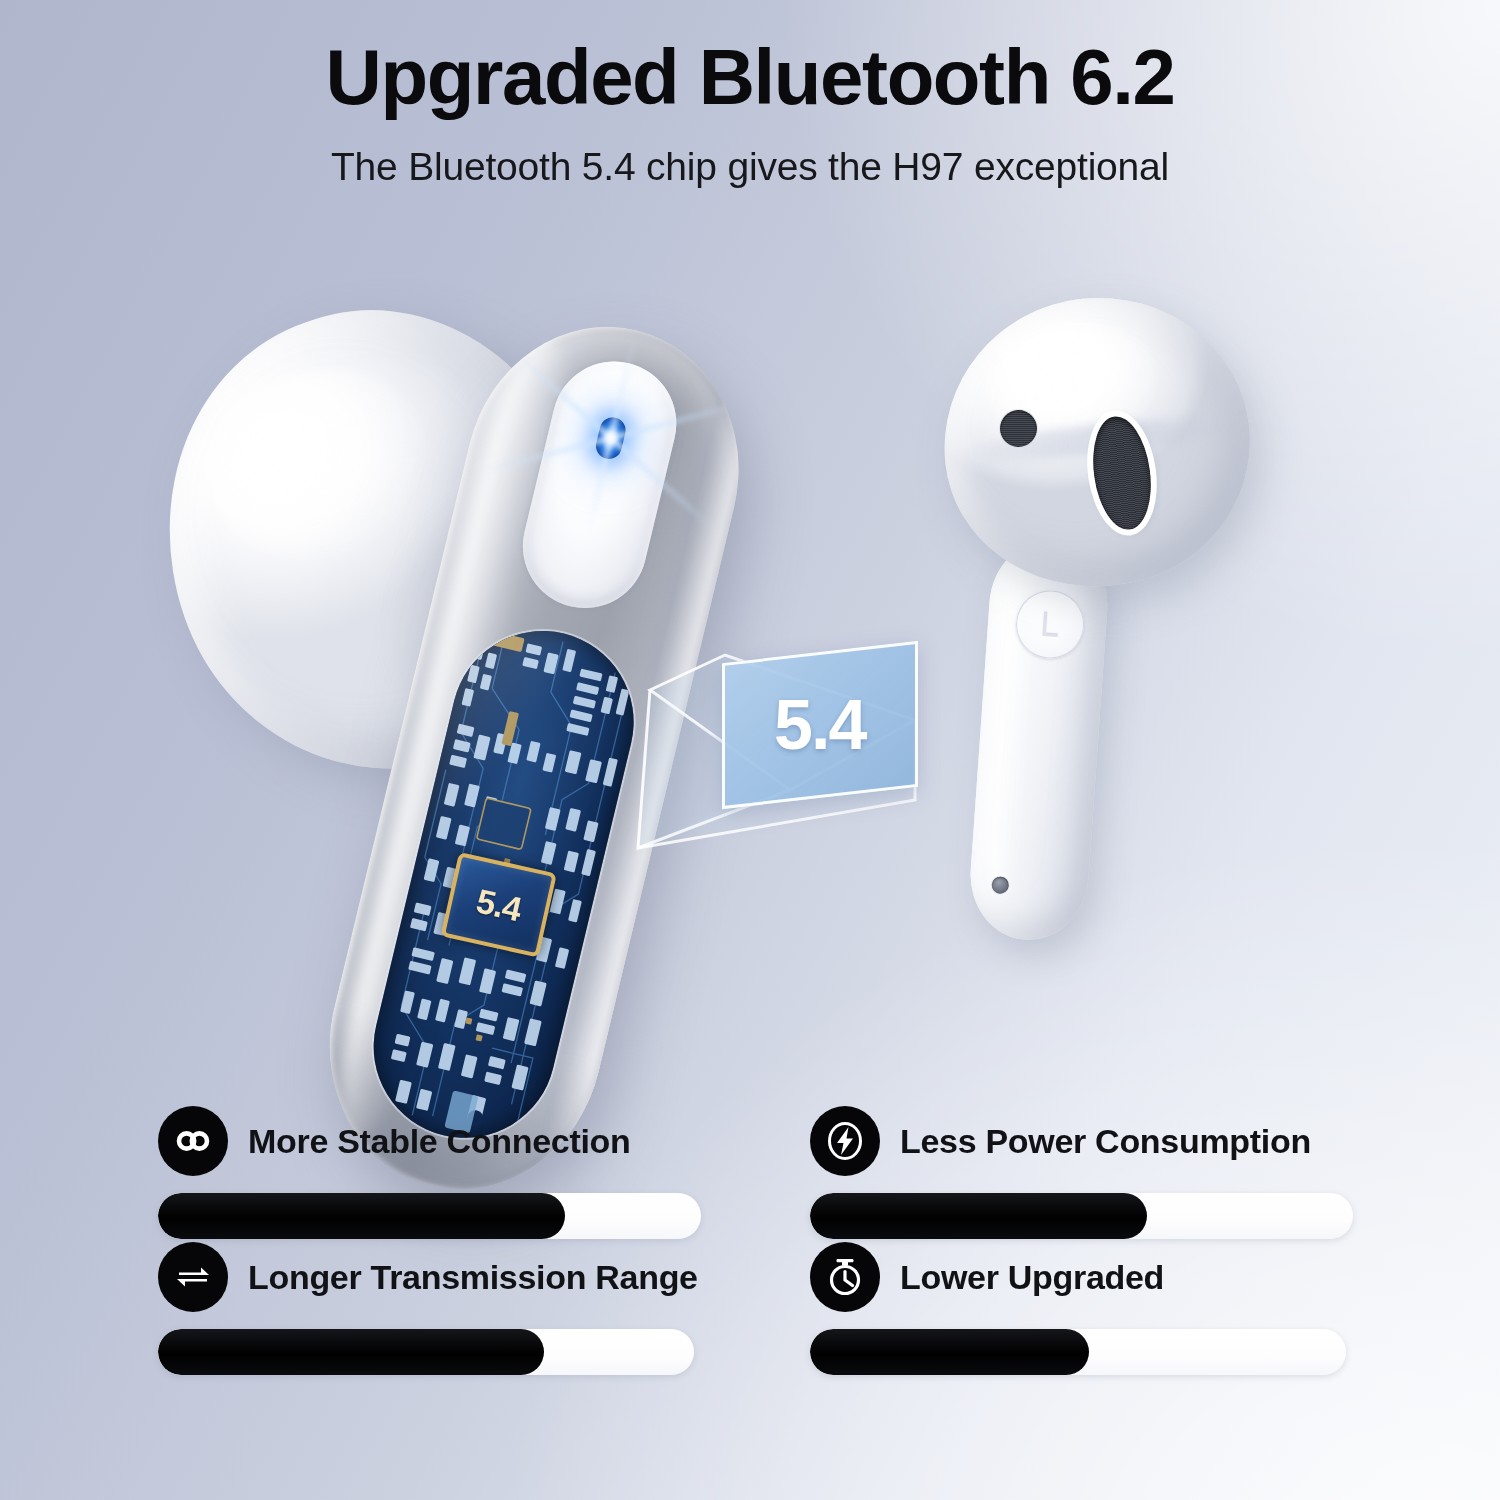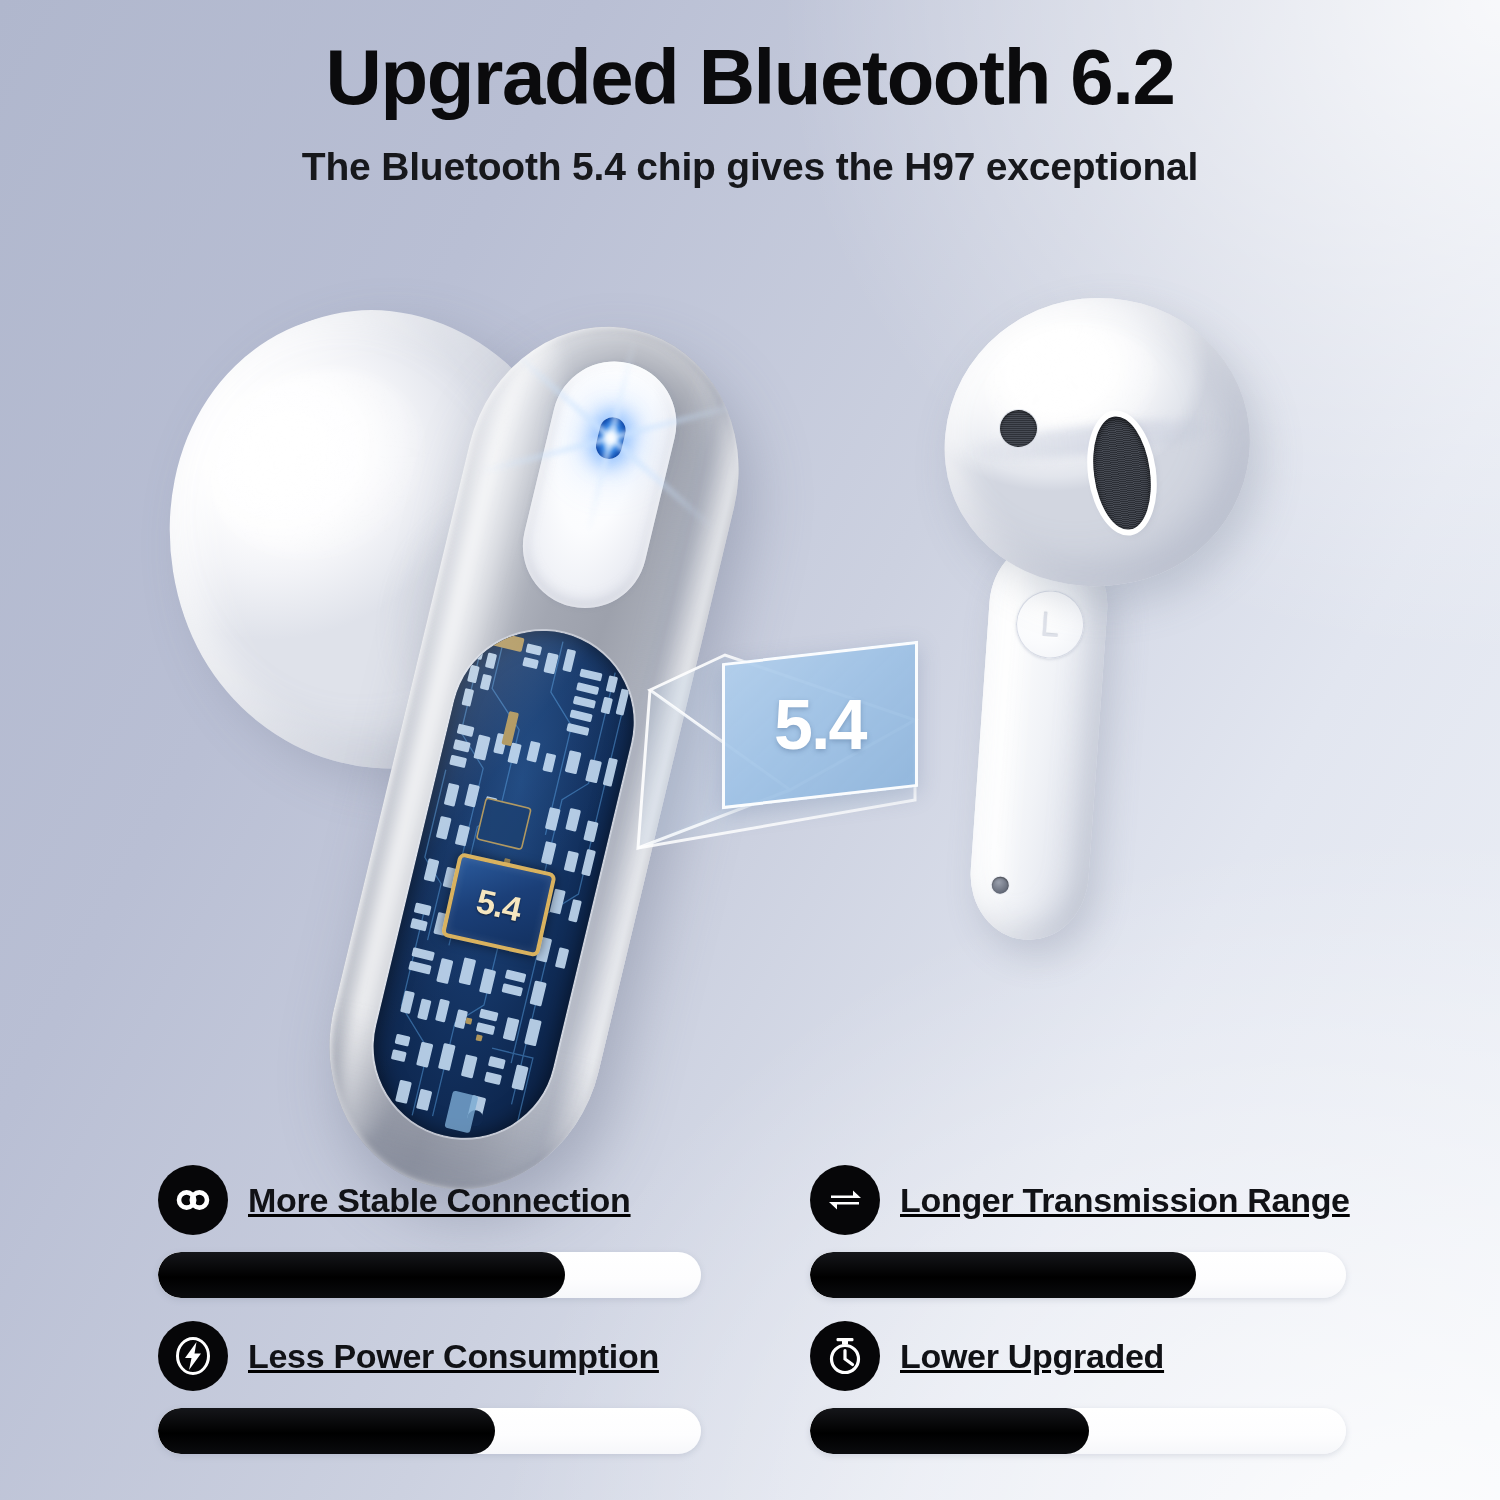--- a/index.html
+++ b/index.html
@@ -37,21 +37,21 @@
     font-size: 78px;
     font-weight: 700;
     color: #0b0b0d;
     letter-spacing: -1.4px;
     line-height: 1.0;
     white-space: nowrap;
   }
   .hdr-sub {
     margin-top: 26px;
     font-size: 39px;
-    font-weight: 700;
+    font-weight: 400;
     color: #17181c;
     line-height: 1.28;
     letter-spacing: -0.2px;
   }
 
   
   .scene {
     position: absolute;
     left: 0; top: 0;
     width: 1500px; height: 1500px;
@@ -371,28 +371,26 @@
     width: 17px; height: 17px;
     border-radius: 50%;
     background: radial-gradient(circle at 40% 35%, #9aa0ad 0%, #6c7280 60%, #4b5160 100%);
     box-shadow: inset 0 1px 2px rgba(0,0,0,0.45), 0 0 0 1px rgba(225,228,236,0.6);
   }
 
   
   .features {
     position: absolute;
     left: 158px;
-    top: 1162px;
+    top: 1103px;
     width: 1190px;
     z-index: 50;
     display: grid;
     grid-template-columns: 652px 538px;
     grid-template-rows: auto auto;
-    row-gap: 20px;
-    text-decoration: underline;
   }
   .feat { position: relative; }
   .feat-head { display: flex; align-items: center; gap: 20px; height: 76px; }
   .feat-icon {
     flex: 0 0 auto;
     width: 70px; height: 70px;
     border-radius: 50%;
     background: #060608;
     display: flex; align-items: center; justify-content: center;
   }
@@ -614,46 +612,46 @@
         <div class="feat-label">More Stable Connection</div>
       </div>
       <div class="bar-track w-left">
         <div class="bar-fill" style="width: 75%;"></div>
       </div>
     </div>
 
     <div class="feat">
       <div class="feat-head">
         <div class="feat-icon">
+          <svg width="46" height="46" viewBox="0 0 46 46">
+            <ellipse cx="23" cy="23" rx="15.5" ry="17.5" fill="none" stroke="#ffffff" stroke-width="3"></ellipse>
+            <path d="M26.5 9 L15 25 H21.5 L19 37 L31 20.5 H24.5 Z" fill="#ffffff"></path>
+          </svg>
+        </div>
+        <div class="feat-label">Less Power Consumption</div>
+      </div>
+      <div class="bar-track w-left">
+        <div class="bar-fill" style="width: 62%;"></div>
+      </div>
+    </div>
+
+    <div class="feat">
+      <div class="feat-head">
+        <div class="feat-icon">
           <svg width="44" height="44" viewBox="0 0 44 44">
             <g fill="#ffffff">
               <path d="M8 17.5 H30 V12.5 L38 20 H8 Z"></path>
               <path d="M36 26.5 H14 V31.5 L6 24 H36 Z"></path>
             </g>
           </svg>
         </div>
         <div class="feat-label">Longer Transmission Range</div>
       </div>
       <div class="bar-track w-right">
         <div class="bar-fill" style="width: 72%;"></div>
-      </div>
-    </div>
-
-    <div class="feat">
-      <div class="feat-head">
-        <div class="feat-icon">
-          <svg width="46" height="46" viewBox="0 0 46 46">
-            <ellipse cx="23" cy="23" rx="15.5" ry="17.5" fill="none" stroke="#ffffff" stroke-width="3"></ellipse>
-            <path d="M26.5 9 L15 25 H21.5 L19 37 L31 20.5 H24.5 Z" fill="#ffffff"></path>
-          </svg>
-        </div>
-        <div class="feat-label">Less Power Consumption</div>
-      </div>
-      <div class="bar-track w-left">
-        <div class="bar-fill" style="width: 62%;"></div>
       </div>
     </div>
 
     <div class="feat">
       <div class="feat-head">
         <div class="feat-icon">
           <svg width="46" height="46" viewBox="0 0 46 46">
             <circle cx="23" cy="26" r="13.5" fill="none" stroke="#ffffff" stroke-width="3.2"></circle>
             <rect x="20" y="6.5" width="6" height="5" fill="#ffffff"></rect>
             <rect x="14.5" y="5" width="17" height="3.2" rx="1.2" fill="#ffffff"></rect>

